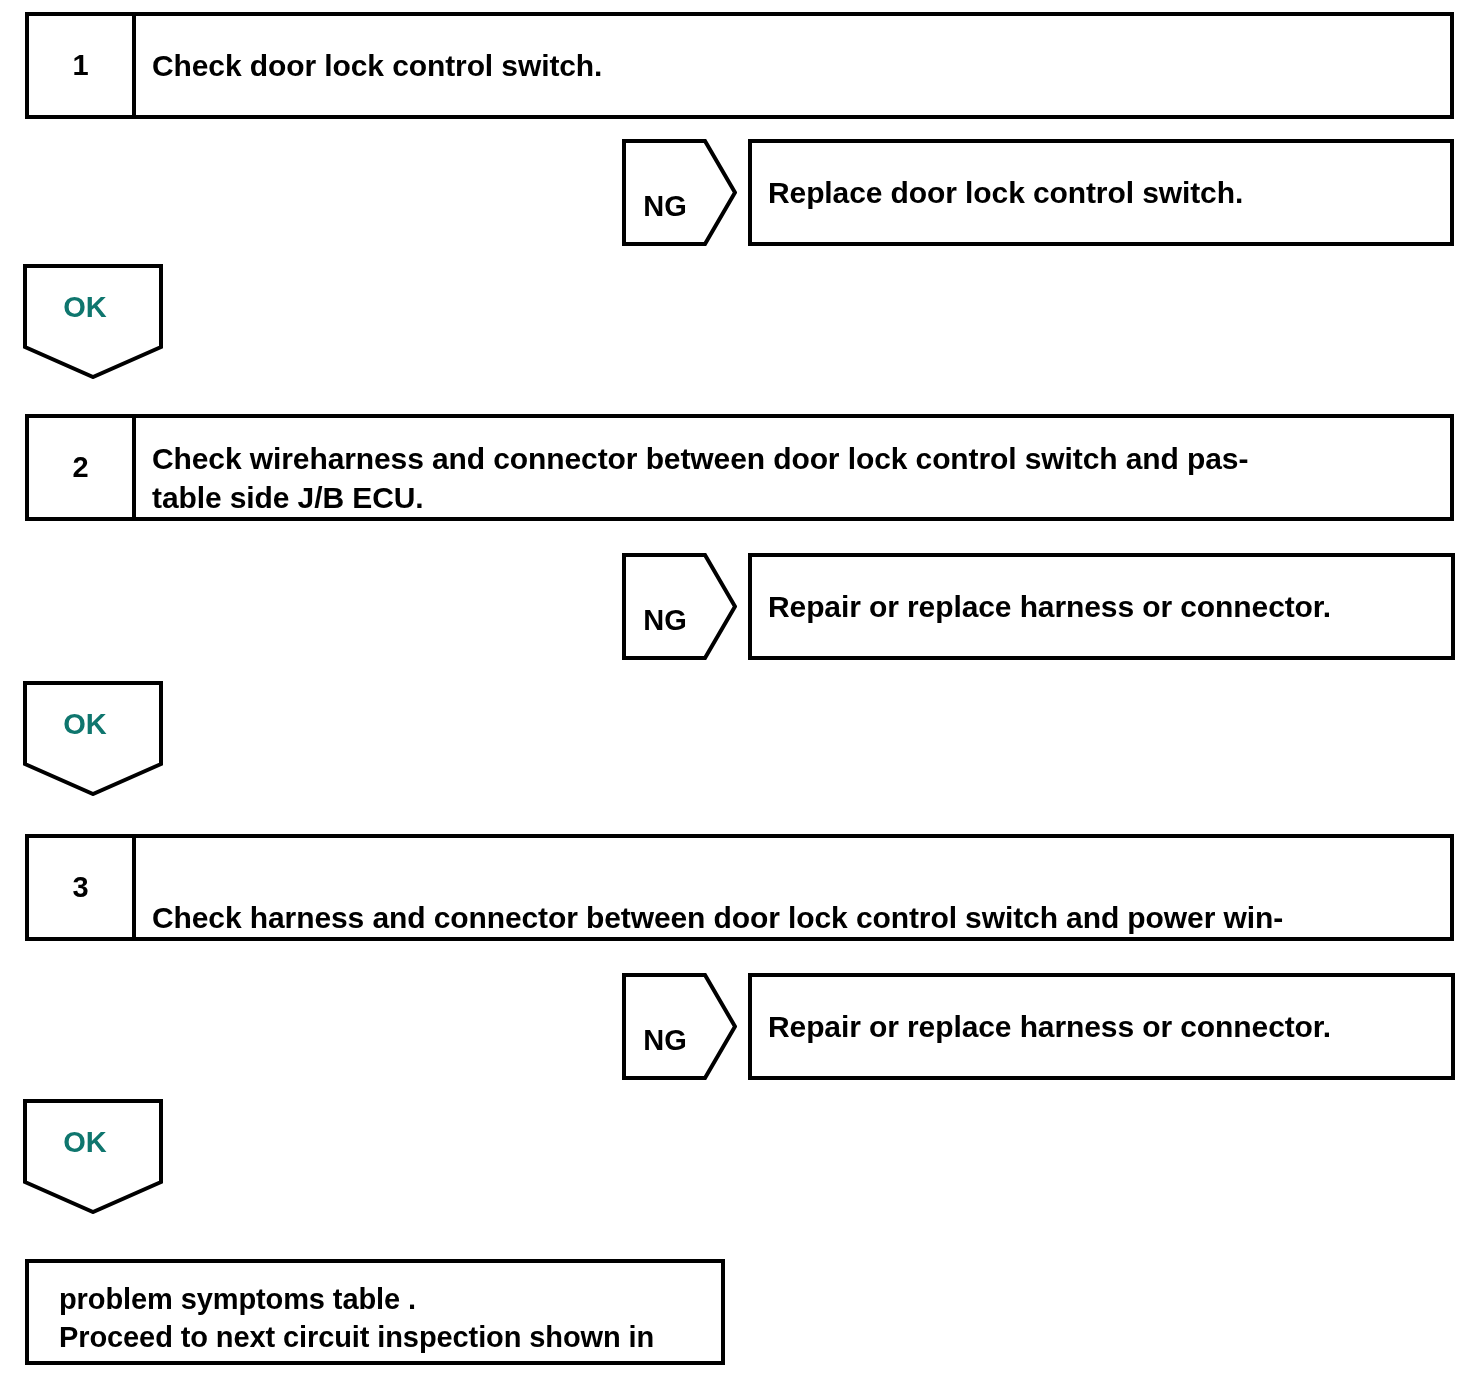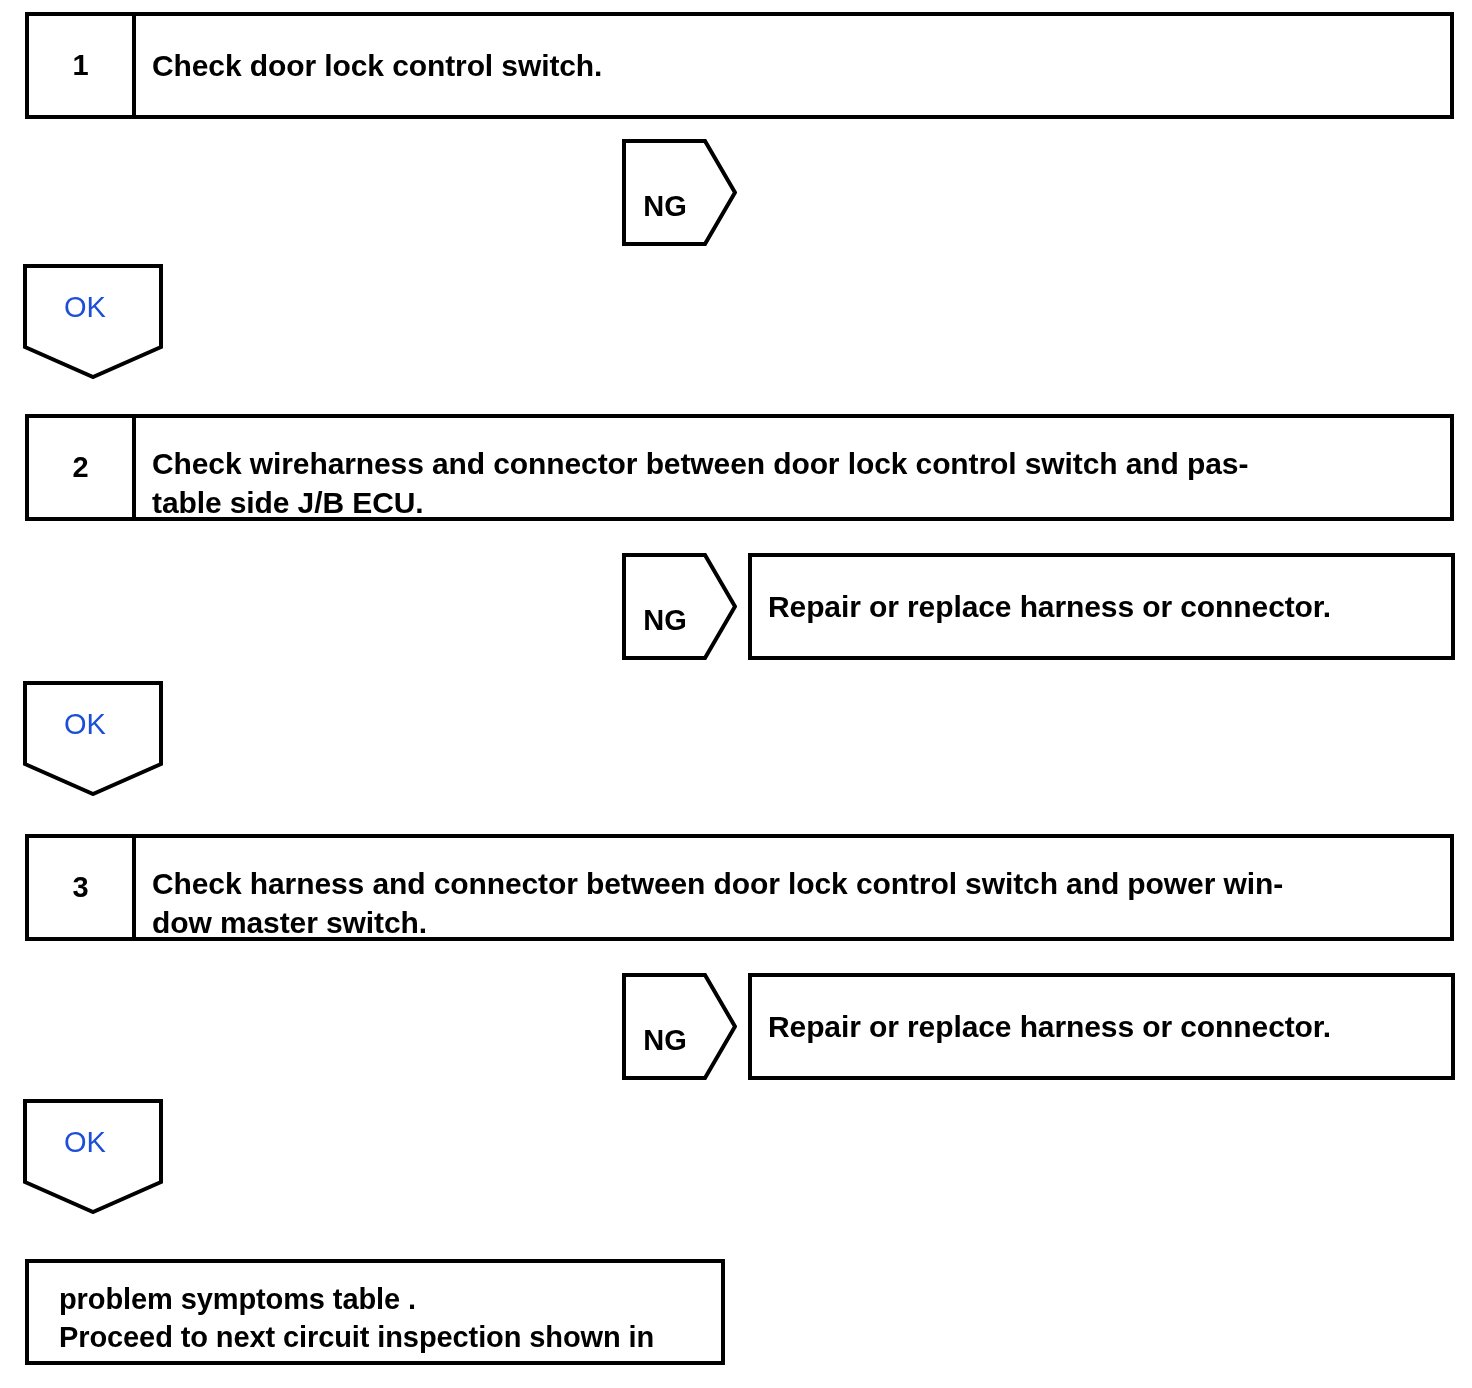--- a/index.html
+++ b/index.html
@@ -49,21 +49,21 @@
     align-items: center;
     padding: 0 0 0 16px;
     font-size: 30px;
     font-weight: bold;
     color: #000000;
     line-height: 1.30;
     letter-spacing: -0.1px;
     border-radius: 22px;
   }
   .step-text.two-line {
-    align-items: center;
+    align-items: flex-end;
     padding-top: 30px;
   }
 
   
   .ng-arrow {
     position: absolute;
     width: 115px;
     height: 107px;
   }
   .ng-arrow svg {
@@ -115,22 +115,22 @@
   .ok-label {
     position: absolute;
     top: 0;
     left: 0;
     width: 124px;
     height: 86px;
     display: flex;
     align-items: center;
     justify-content: center;
     font-size: 29px;
-    font-weight: normal;
-    color: #1d4ed8;
+    font-weight: bold;
+    color: #0f766e;
     pointer-events: none;
   }
 
   
   .final-box {
     position: absolute;
     box-sizing: border-box;
     border: 4px solid #000000;
     background: #ffffff;
     display: flex;
@@ -152,20 +152,21 @@
     <div class="step-num">1</div>
     <div class="step-text">Check door lock control switch.</div>
   </div>
 
   <div class="ng-arrow" style="left:622px; top:139px;">
     <svg viewBox="0 0 115 107" preserveAspectRatio="none" aria-hidden="true">
       <polygon points="2,2 83,2 113,53.5 83,105 2,105" fill="#ffffff" stroke="#000000" stroke-width="4" stroke-linejoin="miter"></polygon>
     </svg>
     <div class="ng-label">NG</div>
   </div>
+  <div class="result-box" style="left:748px; top:139px; width:706px; height:107px;">Replace door lock control switch.</div>
 
   <div class="ok-arrow" style="left:23px; top:264px;">
     <svg viewBox="0 0 140 115" preserveAspectRatio="none" aria-hidden="true">
       <polygon points="2,2 138,2 138,83 70,113 2,83" fill="#ffffff" stroke="#000000" stroke-width="4" stroke-linejoin="miter"></polygon>
     </svg>
     <div class="ok-label">OK</div>
   </div>
 
   <div class="step-box" style="left:25px; top:414px; width:1429px; height:107px;">
     <div class="step-num">2</div>
@@ -190,21 +191,20 @@
       <polygon points="2,2 138,2 138,83 70,113 2,83" fill="#ffffff" stroke="#000000" stroke-width="4" stroke-linejoin="miter"></polygon>
     </svg>
     <div class="ok-label">OK</div>
   </div>
 
   <div class="step-box" style="left:25px; top:834px; width:1429px; height:107px;">
     <div class="step-num">3</div>
     <div class="step-text two-line">
       <div>
         <div>Check harness and connector between door lock control switch and power win-</div>
-        <div>dow master switch.</div>
       </div>
     </div>
   </div>
 
   <div class="ng-arrow" style="left:622px; top:973px;">
     <svg viewBox="0 0 115 107" preserveAspectRatio="none" aria-hidden="true">
       <polygon points="2,2 83,2 113,53.5 83,105 2,105" fill="#ffffff" stroke="#000000" stroke-width="4" stroke-linejoin="miter"></polygon>
     </svg>
     <div class="ng-label">NG</div>
   </div>

